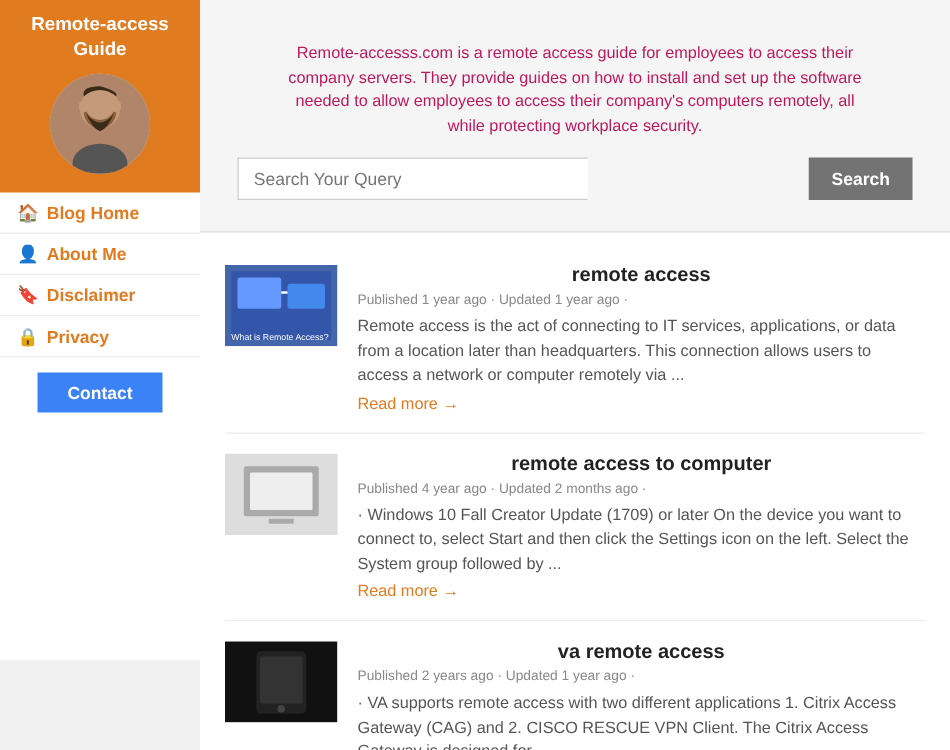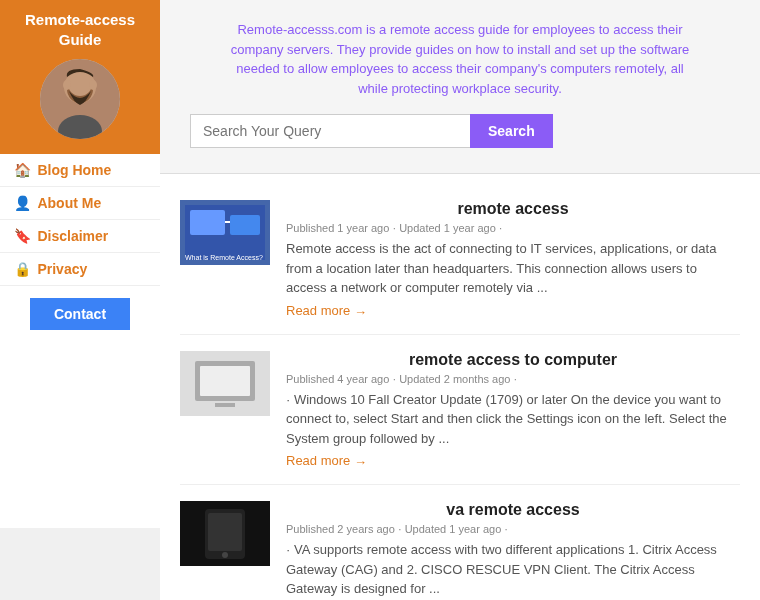--- a/index.html
+++ b/index.html
@@ -79,40 +79,40 @@
       border-bottom: 1px solid #ddd;
     }
     .header h1 {
       font-size: 26px;
       font-weight: bold;
       color: #222;
       margin-bottom: 10px;
     }
     .header p {
       font-size: 13px;
-      color: #8b5cf6;
+      color: #be185d;
       max-width: 480px;
-      margin: 0 auto 16px;
+      margin: 12px auto 16px;
       line-height: 1.5;
     }
     .search-bar {
       display: flex;
-      justify-content: flex-start;
+      justify-content: space-between;
       gap: 0;
     }
     .search-bar input {
       width: 280px;
       padding: 8px 12px;
       border: 1px solid #ccc;
       border-right: none;
       font-size: 14px;
       outline: none;
     }
     .search-bar button {
-      background: #8b5cf6;
+      background: #737373;
       color: white;
       border: none;
       padding: 8px 18px;
       font-size: 14px;
       font-weight: bold;
       cursor: pointer;
     }
 
     
     .articles {

